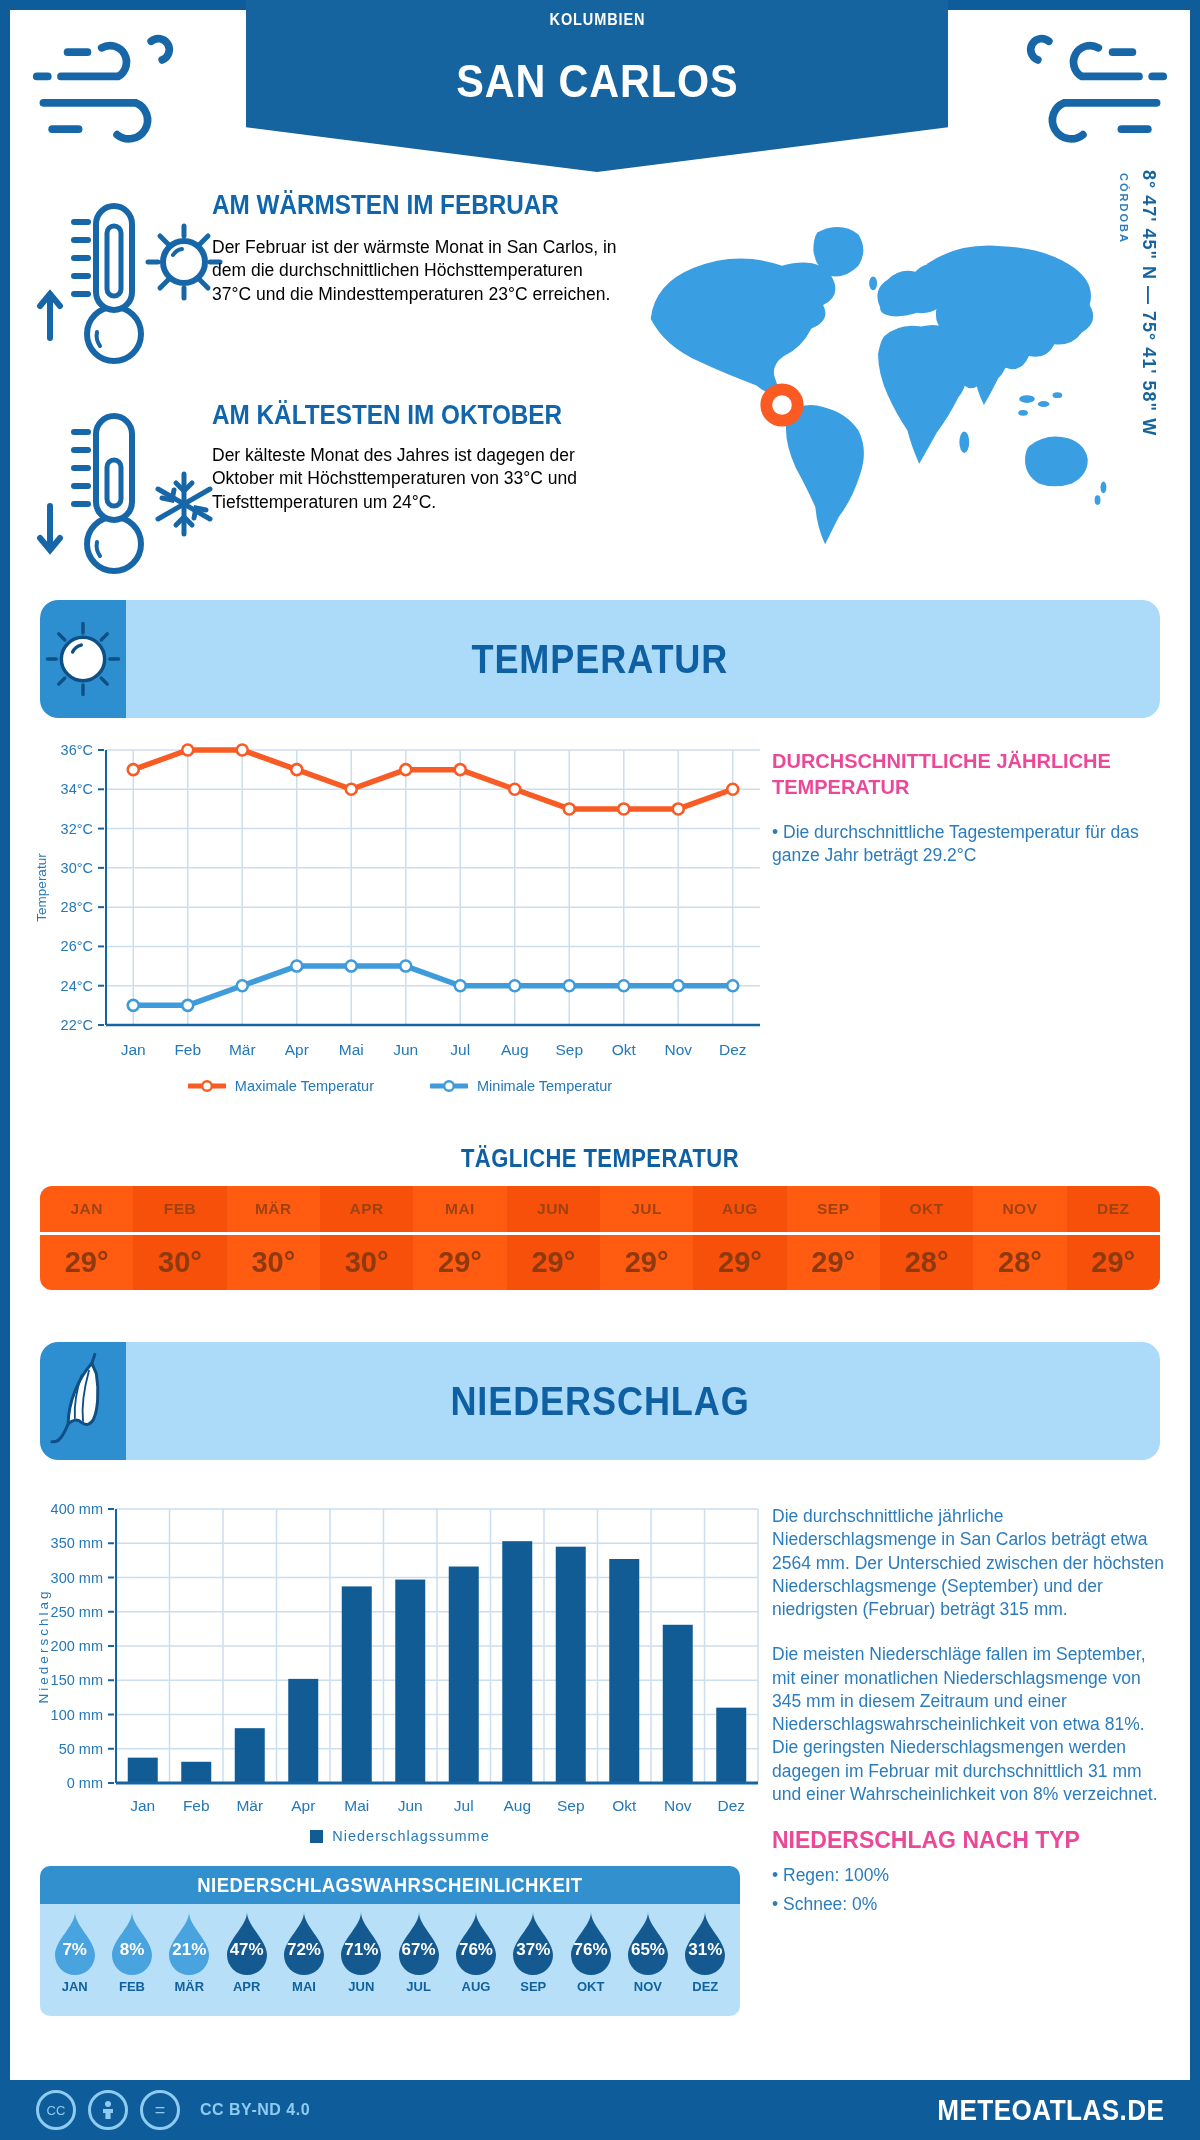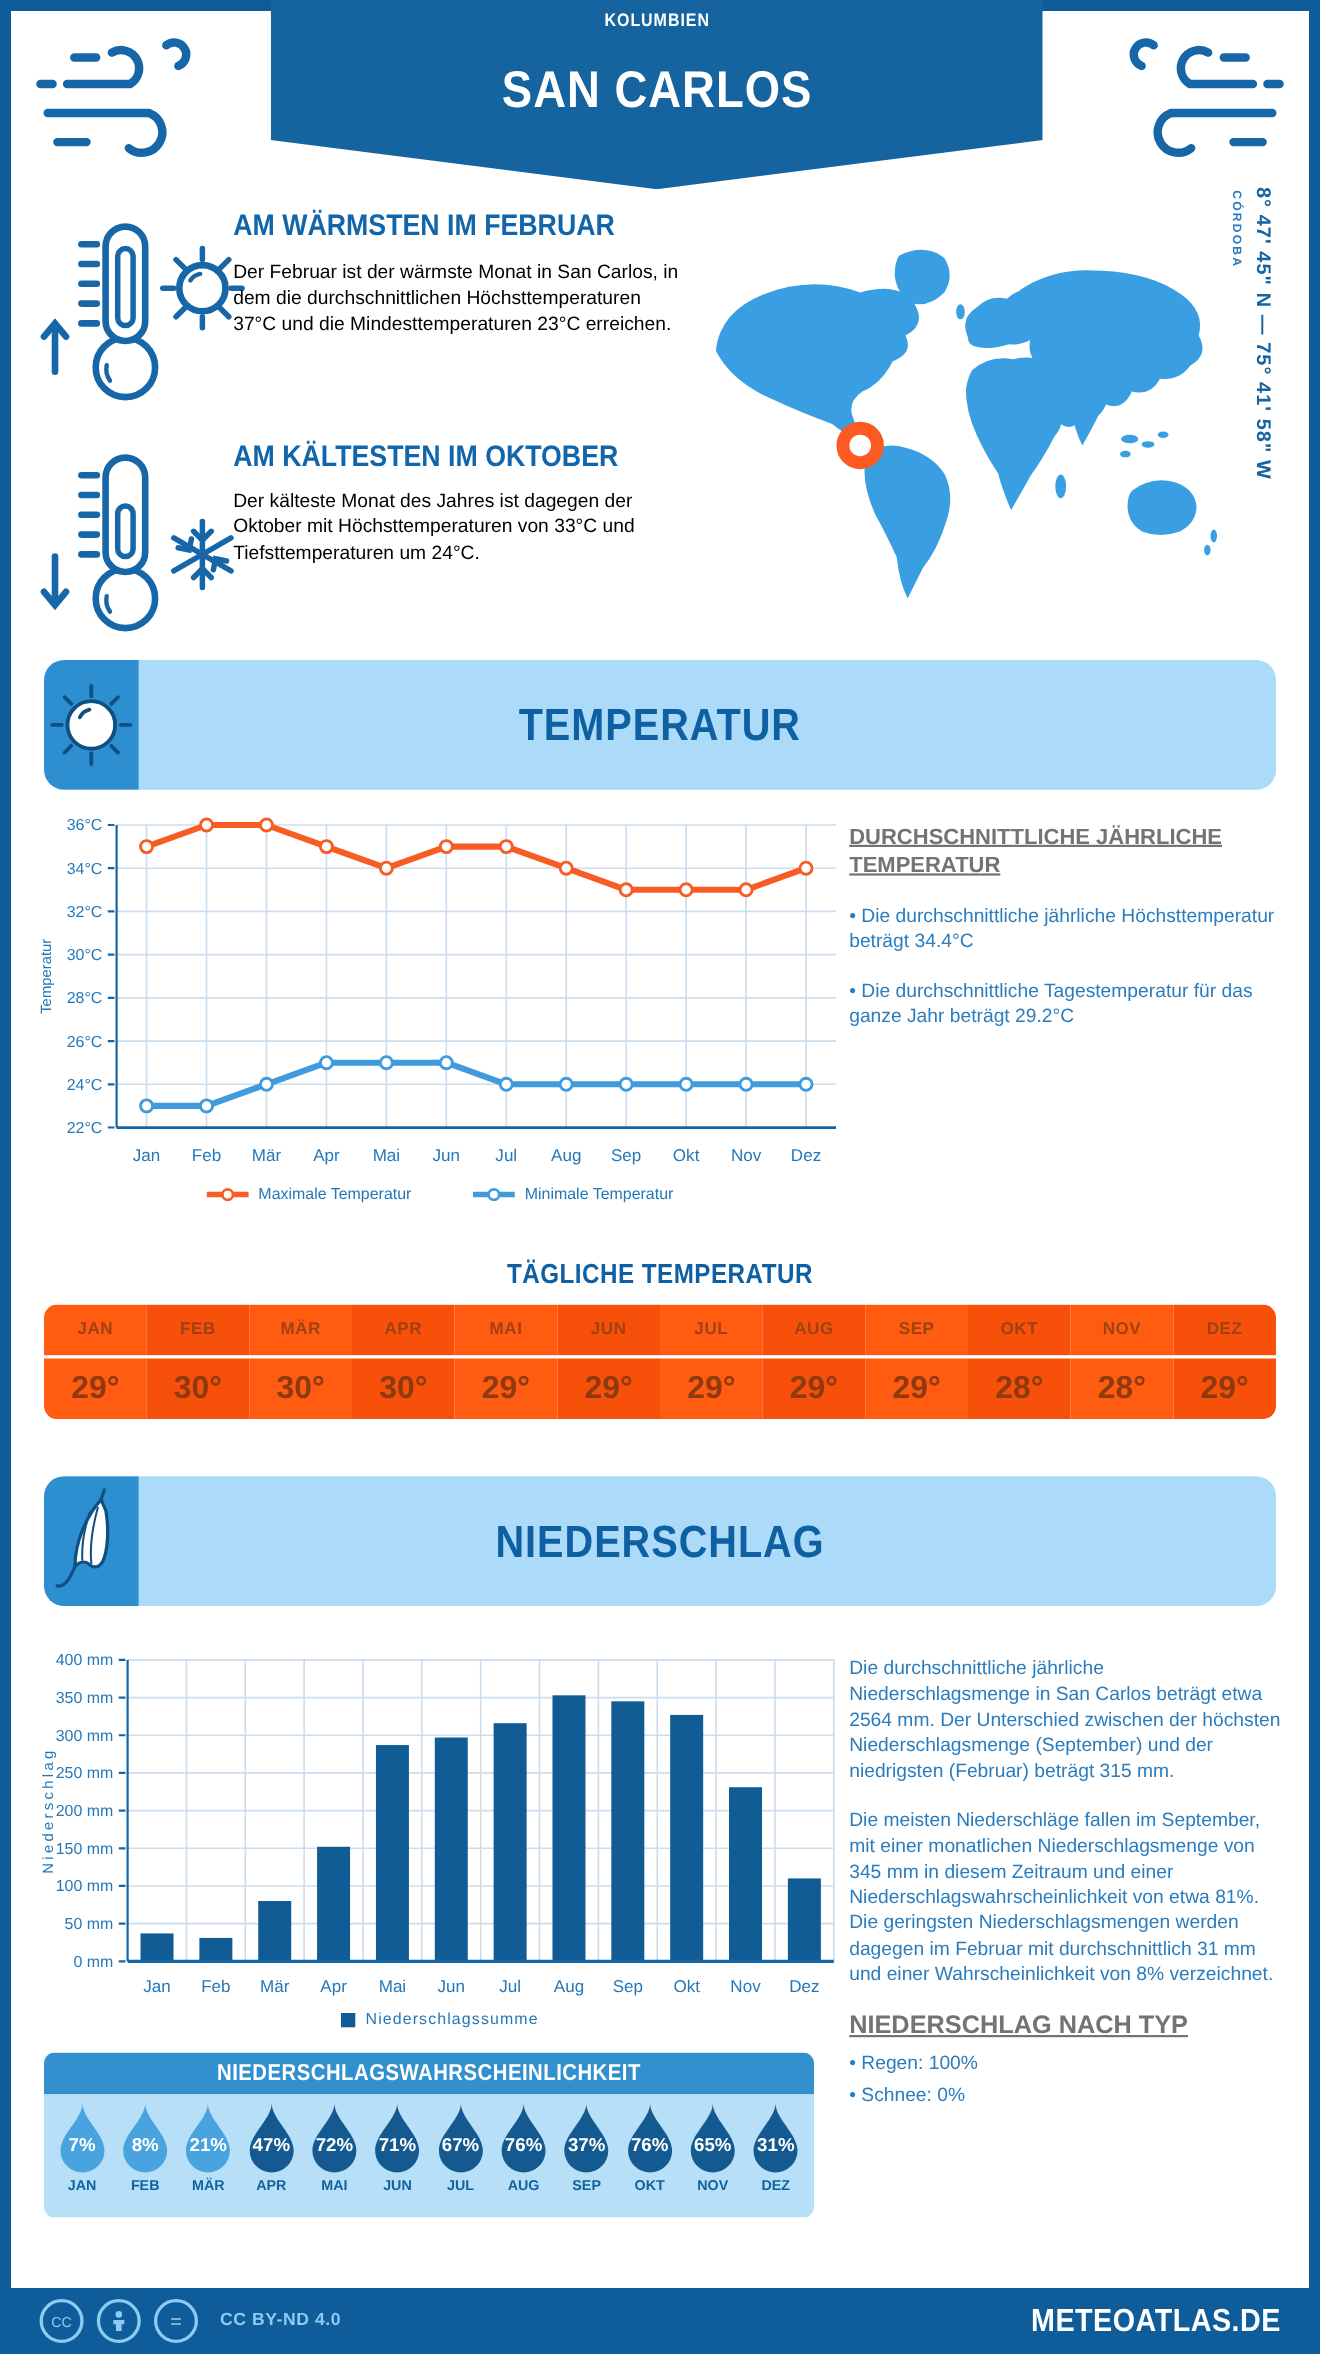--- a/index.html
+++ b/index.html
@@ -38,21 +38,21 @@
   .sec-accent{position:absolute;left:0;top:0;bottom:0;width:86px;background:#2e8fd0;
               border-radius:18px 0 0 18px;display:flex;align-items:center;justify-content:center;}
   .sec-title{font-size:41px;font-weight:bold;color:#0f5fa3;letter-spacing:1px;}
 
   
   svg text{font-family:"Liberation Sans","DejaVu Sans",sans-serif;}
   .chart-legend{display:flex;justify-content:center;gap:56px;align-items:center;}
   .legend-item{display:flex;align-items:center;gap:9px;font-size:14.5px;color:#2478b9;}
 
   
-  .panel-head{font-size:20px;font-weight:bold;color:#737373;line-height:1.3;text-decoration:underline;}
+  .panel-head{font-size:20px;font-weight:bold;color:#ec4899;line-height:1.3;}
   .panel-text{font-size:17.5px;line-height:1.33;color:#2b7cbd;}
   .bullet{margin-top:21px;}
 
   
   .daily-title-wrap{left:40px;top:1144px;width:1120px;text-align:center;}
   .daily-title{font-size:25px;font-weight:bold;color:#0f5fa3;letter-spacing:.5px;}
   .daily-table{left:40px;top:1186px;width:1120px;height:104px;border-radius:12px;overflow:hidden;}
   .daily-row{display:flex;width:100%;}
   .daily-cell{flex:1;display:flex;align-items:center;justify-content:center;}
   .daily-sep{height:3px;background:#ffffff;}
@@ -303,21 +303,20 @@
       <svg width="38" height="12">
         <line x1="1" y1="6" x2="37" y2="6" stroke="#3f9bdb" stroke-width="5" stroke-linecap="round"></line>
         <circle cx="19" cy="6" r="4.8" fill="#fff" stroke="#3f9bdb" stroke-width="2.4"></circle>
       </svg>
       <span>Minimale Temperatur</span>
     </div>
   </div>
 
 <div class="abs" style="left:772px;top:748px;width:390px">
   <div class="panel-head">DURCHSCHNITTLICHE JÄHRLICHE TEMPERATUR</div>
-  <div class="panel-text bullet">• Die durchschnittliche jährliche Höchsttemperatur beträgt 34.4°C</div>
   <div class="panel-text bullet">• Die durchschnittliche Tagestemperatur für das ganze Jahr beträgt 29.2°C</div>
 </div>
 
 <div class="abs daily-title-wrap">
   <span class="cond daily-title">TÄGLICHE TEMPERATUR</span>
 </div>
 <div class="abs daily-table" id="daily-table">
     <div class="daily-row" style="height: 46px;">
       <div class="daily-cell" style="background: rgb(255, 92, 18);">
         <span class="daily-month">JAN</span>

